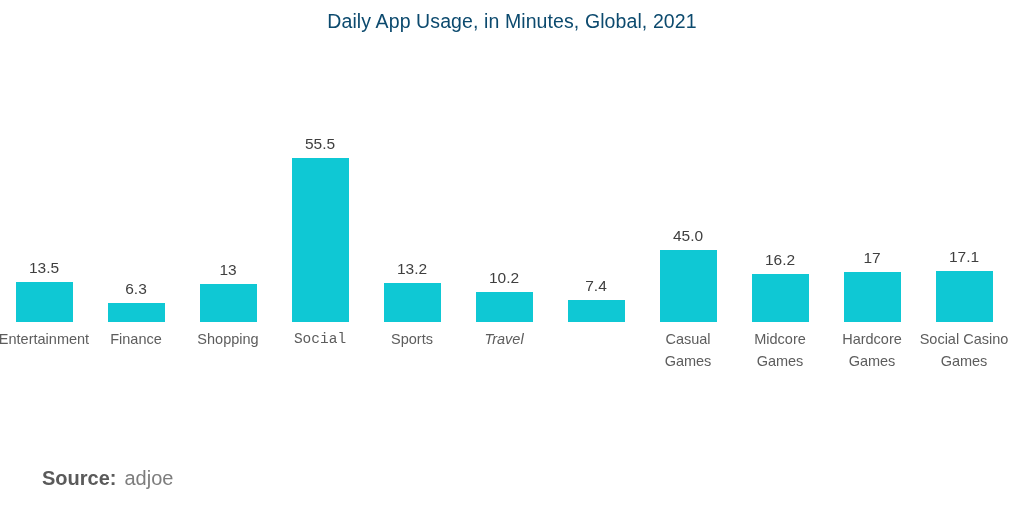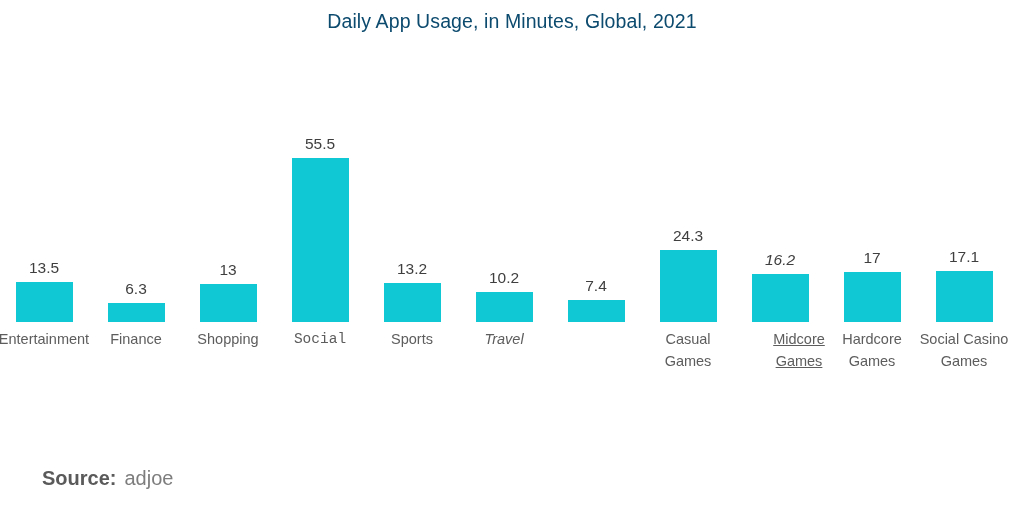--- a/index.html
+++ b/index.html
@@ -174,26 +174,26 @@
 
     <div class="bar-group" style="left:550px;">
       <div class="bar-col">
         <div class="bar-value">7.4</div>
         <div class="bar-rect" style="height: 22px; background: rgb(15, 200, 212);"></div>
       </div>
     </div>
 
     <div class="bar-group" style="left:642px;">
       <div class="bar-col">
-        <div class="bar-value">24.3</div>
+        <div class="bar-value">45.0</div>
         <div class="bar-rect" style="height: 72px; background: rgb(15, 200, 212);"></div>
       </div>
     </div>
 
-    <div class="bar-group" style="left:734px;font-style:italic;">
+    <div class="bar-group" style="left:734px;">
       <div class="bar-col">
         <div class="bar-value">16.2</div>
         <div class="bar-rect" style="height: 48px; background: rgb(15, 200, 212);"></div>
       </div>
     </div>
 
     <div class="bar-group" style="left:826px;">
       <div class="bar-col">
         <div class="bar-value">17</div>
         <div class="bar-rect" style="height: 50px; background: rgb(15, 200, 212);"></div>
@@ -208,21 +208,21 @@
     </div>
 
     <div class="labels-layer">
       <div class="bar-label" style="left:-2px;">Entertainment</div>
       <div class="bar-label" style="left:90px;">Finance</div>
       <div class="bar-label" style="left:182px;">Shopping</div>
       <div class="bar-label" style="left:274px;font-family:Liberation Mono, monospace;">Social</div>
       <div class="bar-label" style="left:366px;">Sports</div>
       <div class="bar-label" style="left:458px;font-style:italic;">Travel</div>
       <div class="bar-label" style="left:642px; word-break:normal;">Casual Games</div>
-      <div class="bar-label" style="left:753px; word-break:normal;text-decoration:underline;">Midcore Games</div>
+      <div class="bar-label" style="left:734px; word-break:normal;">Midcore Games</div>
       <div class="bar-label" style="left:826px; word-break:normal;">Hardcore Games</div>
       <div class="bar-label" style="left:918px; word-break:normal;">Social Casino Games</div>
     </div>
 
   </div>
 
   <div class="footer">
     <div class="source-line">
       <span class="source-label">Source:</span><span class="source-value">adjoe</span>
     </div>

